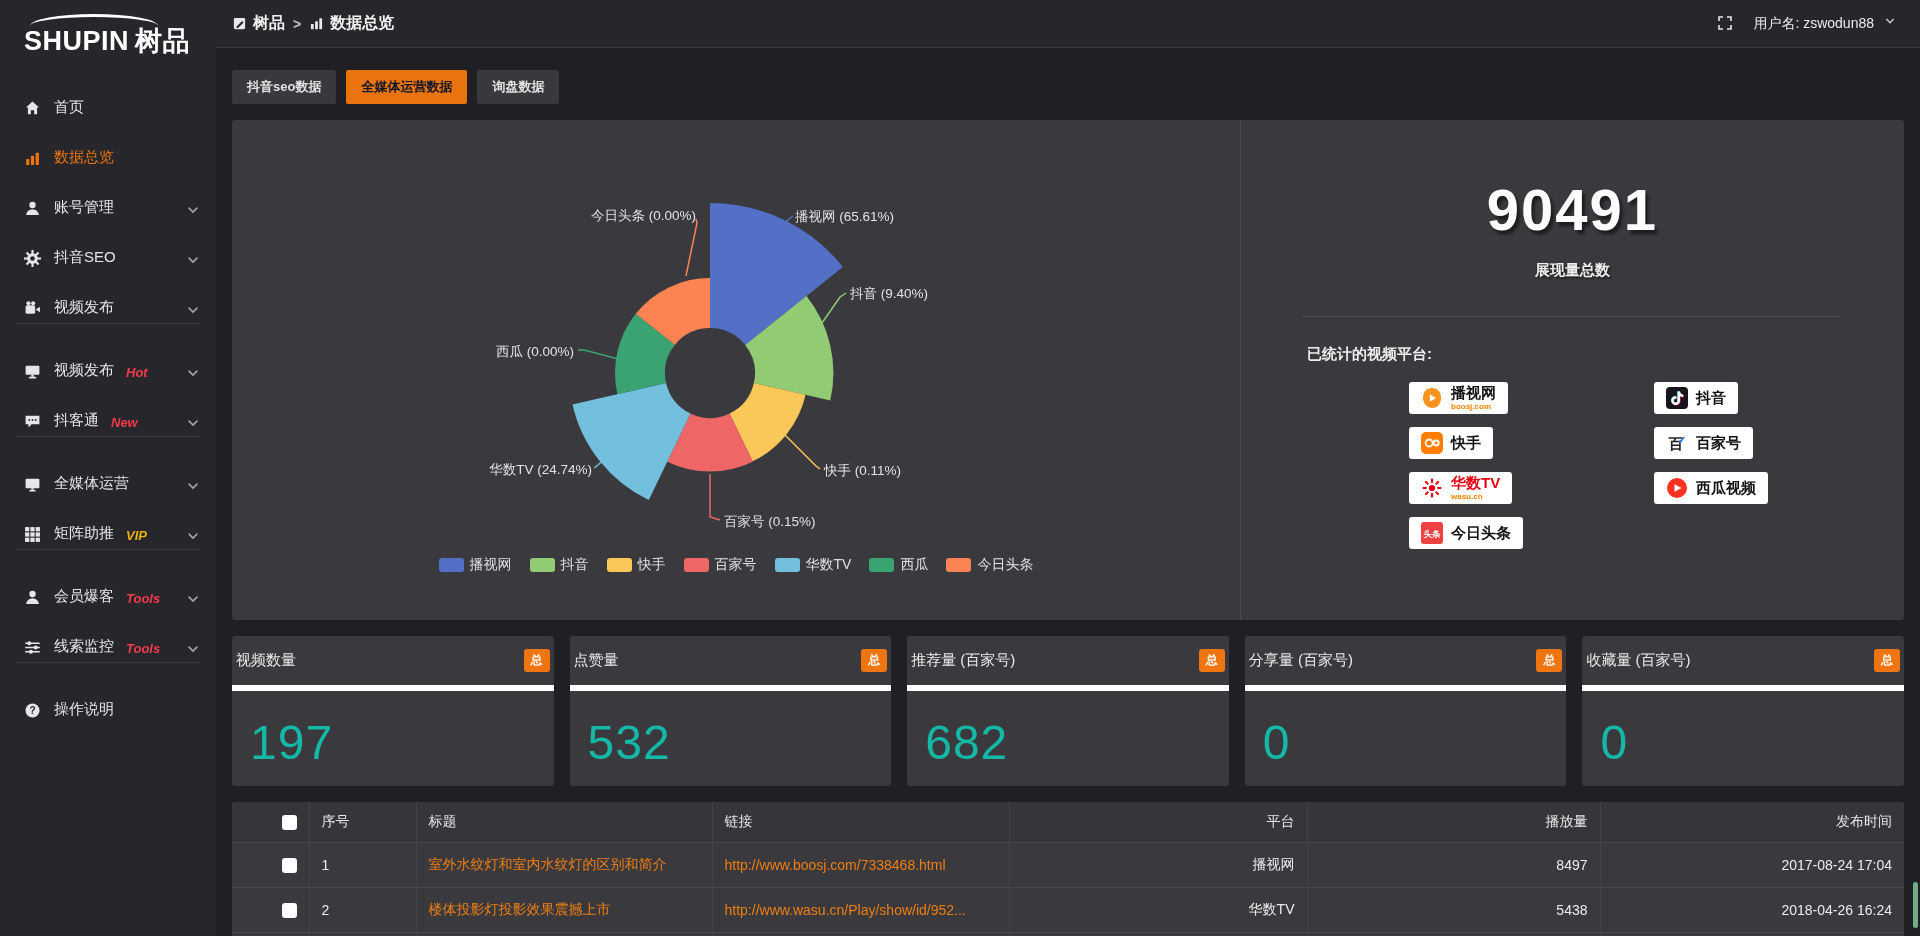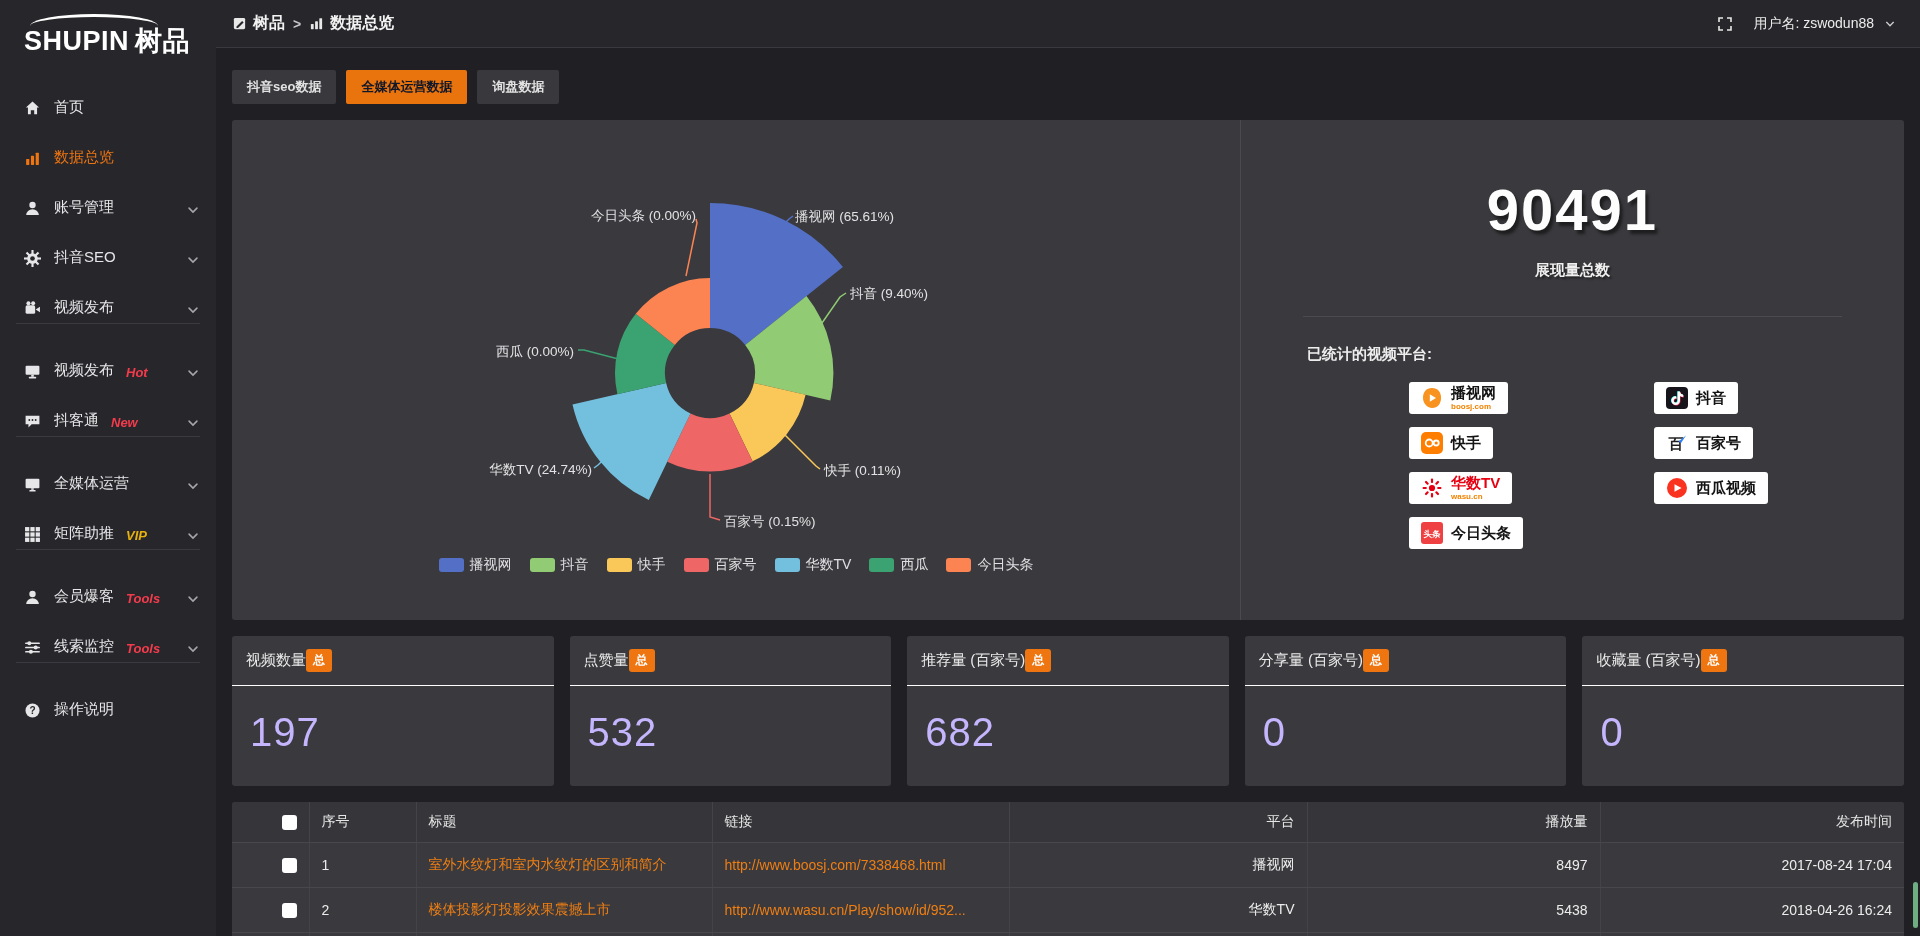--- a/index.html
+++ b/index.html
@@ -21,21 +21,21 @@
   .nav-chev svg{width:100%;height:100%}
   .group-div{height:1px;background:#3a3a40;margin:6px 16px}
   
   .main{flex:1;min-width:0;display:flex;flex-direction:column}
   .topbar{height:48px;flex-shrink:0;display:flex;align-items:center;background:#26262b;border-bottom:1px solid #38383e;padding:0 24px 0 16px}
   .crumbs{display:flex;align-items:center;gap:8px;font-size:16px;font-weight:bold;color:#f2f2f2}
   .crumb{display:flex;align-items:center;gap:6px;cursor:pointer}
   .crumb-ic{width:15px;height:15px;display:inline-flex}
   .crumb-ic svg{width:100%;height:100%;fill:#e8e8e8}
   .crumb-sep{color:#c9c9cc;font-size:14px}
-  .top-right{margin-left:auto;display:flex;align-items:center;gap:10px;font-size:14px;color:#ececec}
+  .top-right{margin-left:auto;display:flex;gap:10px;font-size:14px;color:#ececec}
   .ic-fs{width:16px;height:16px;display:inline-flex;cursor:pointer;margin-right:10px}
   .ic-fs svg{width:100%;height:100%}
   .user{cursor:pointer}
   .user-chev{width:12px;height:12px;display:inline-flex;color:#ccc;cursor:pointer}
   .user-chev svg{width:100%;height:100%}
   .content{padding:10px 16px 0;flex:1;overflow:hidden}
   
   .tabs{display:flex;gap:10px;margin-top:12px}
   .tab{background:#38383d;color:#e2e2e2;font-size:13px;font-weight:bold;padding:8px 15px;border-radius:2px;cursor:pointer}
   .tab.active{background:#e9730d;color:#0f172a}
@@ -54,24 +54,24 @@
   .plat-grid{display:grid;grid-template-columns:245px auto;row-gap:13px;justify-content:start;padding-left:168px}
   .plat-badge{display:inline-flex;align-items:center;gap:8px;background:#fff;height:32px;padding:0 12px;border-radius:3px;width:max-content}
   .plat-ic{width:22px;height:22px;display:inline-flex;flex-shrink:0}
   .plat-ic svg{width:100%;height:100%}
   .plat-text{display:flex;flex-direction:column;justify-content:center;line-height:1.05}
   .plat-name{font-size:15px;font-weight:bold;color:#141414}
   .plat-sub{font-size:8px;font-weight:bold;color:#f08300;margin-top:2px}
   
   .cards{display:flex;gap:16px;margin-top:16px}
   .card{flex:1;height:150px;background:#3a3a3e;border-radius:3px}
-  .card-head{display:flex;align-items:center;justify-content:flex-start;padding:13px 14px;border-bottom:1px solid #ffffff}
+  .card-head{display:flex;align-items:center;justify-content:space-between;padding:13px 4px;border-bottom:6px solid #ffffff}
   .card-title{font-size:15px;color:#eaeaea}
   .card-badge{background:#ee7510;color:#fff;font-size:12px;font-weight:bold;padding:3px 7px;border-radius:3px;cursor:pointer}
-  .card-value{font-size:40px;color:#c4b5fd;padding:24px 0 0 18px;letter-spacing:1px}
+  .card-value{font-size:48px;color:#14b8a6;padding:24px 0 0 18px;letter-spacing:1px}
   
   .table-wrap{margin-top:16px;background:#3a3a3e;border-radius:3px;overflow:hidden}
   table{width:100%;border-collapse:collapse;table-layout:fixed}
   th,td{border-bottom:1px solid #47474c;border-right:1px solid #434348;padding:0 12px;font-size:14px;overflow:hidden;white-space:nowrap;text-overflow:ellipsis}
   th:last-child,td:last-child{border-right:none}
   thead th{height:40px;background:#35353a;font-weight:500;color:#e6e6e6;text-align:left}
   tbody td{height:45px;color:#ececec}
   .c-center{text-align:right}
   .cb{width:15px;height:15px;background:#fff;border-radius:3px;display:inline-block;vertical-align:middle;cursor:pointer}
   .link{color:#ef7e12;cursor:pointer}

